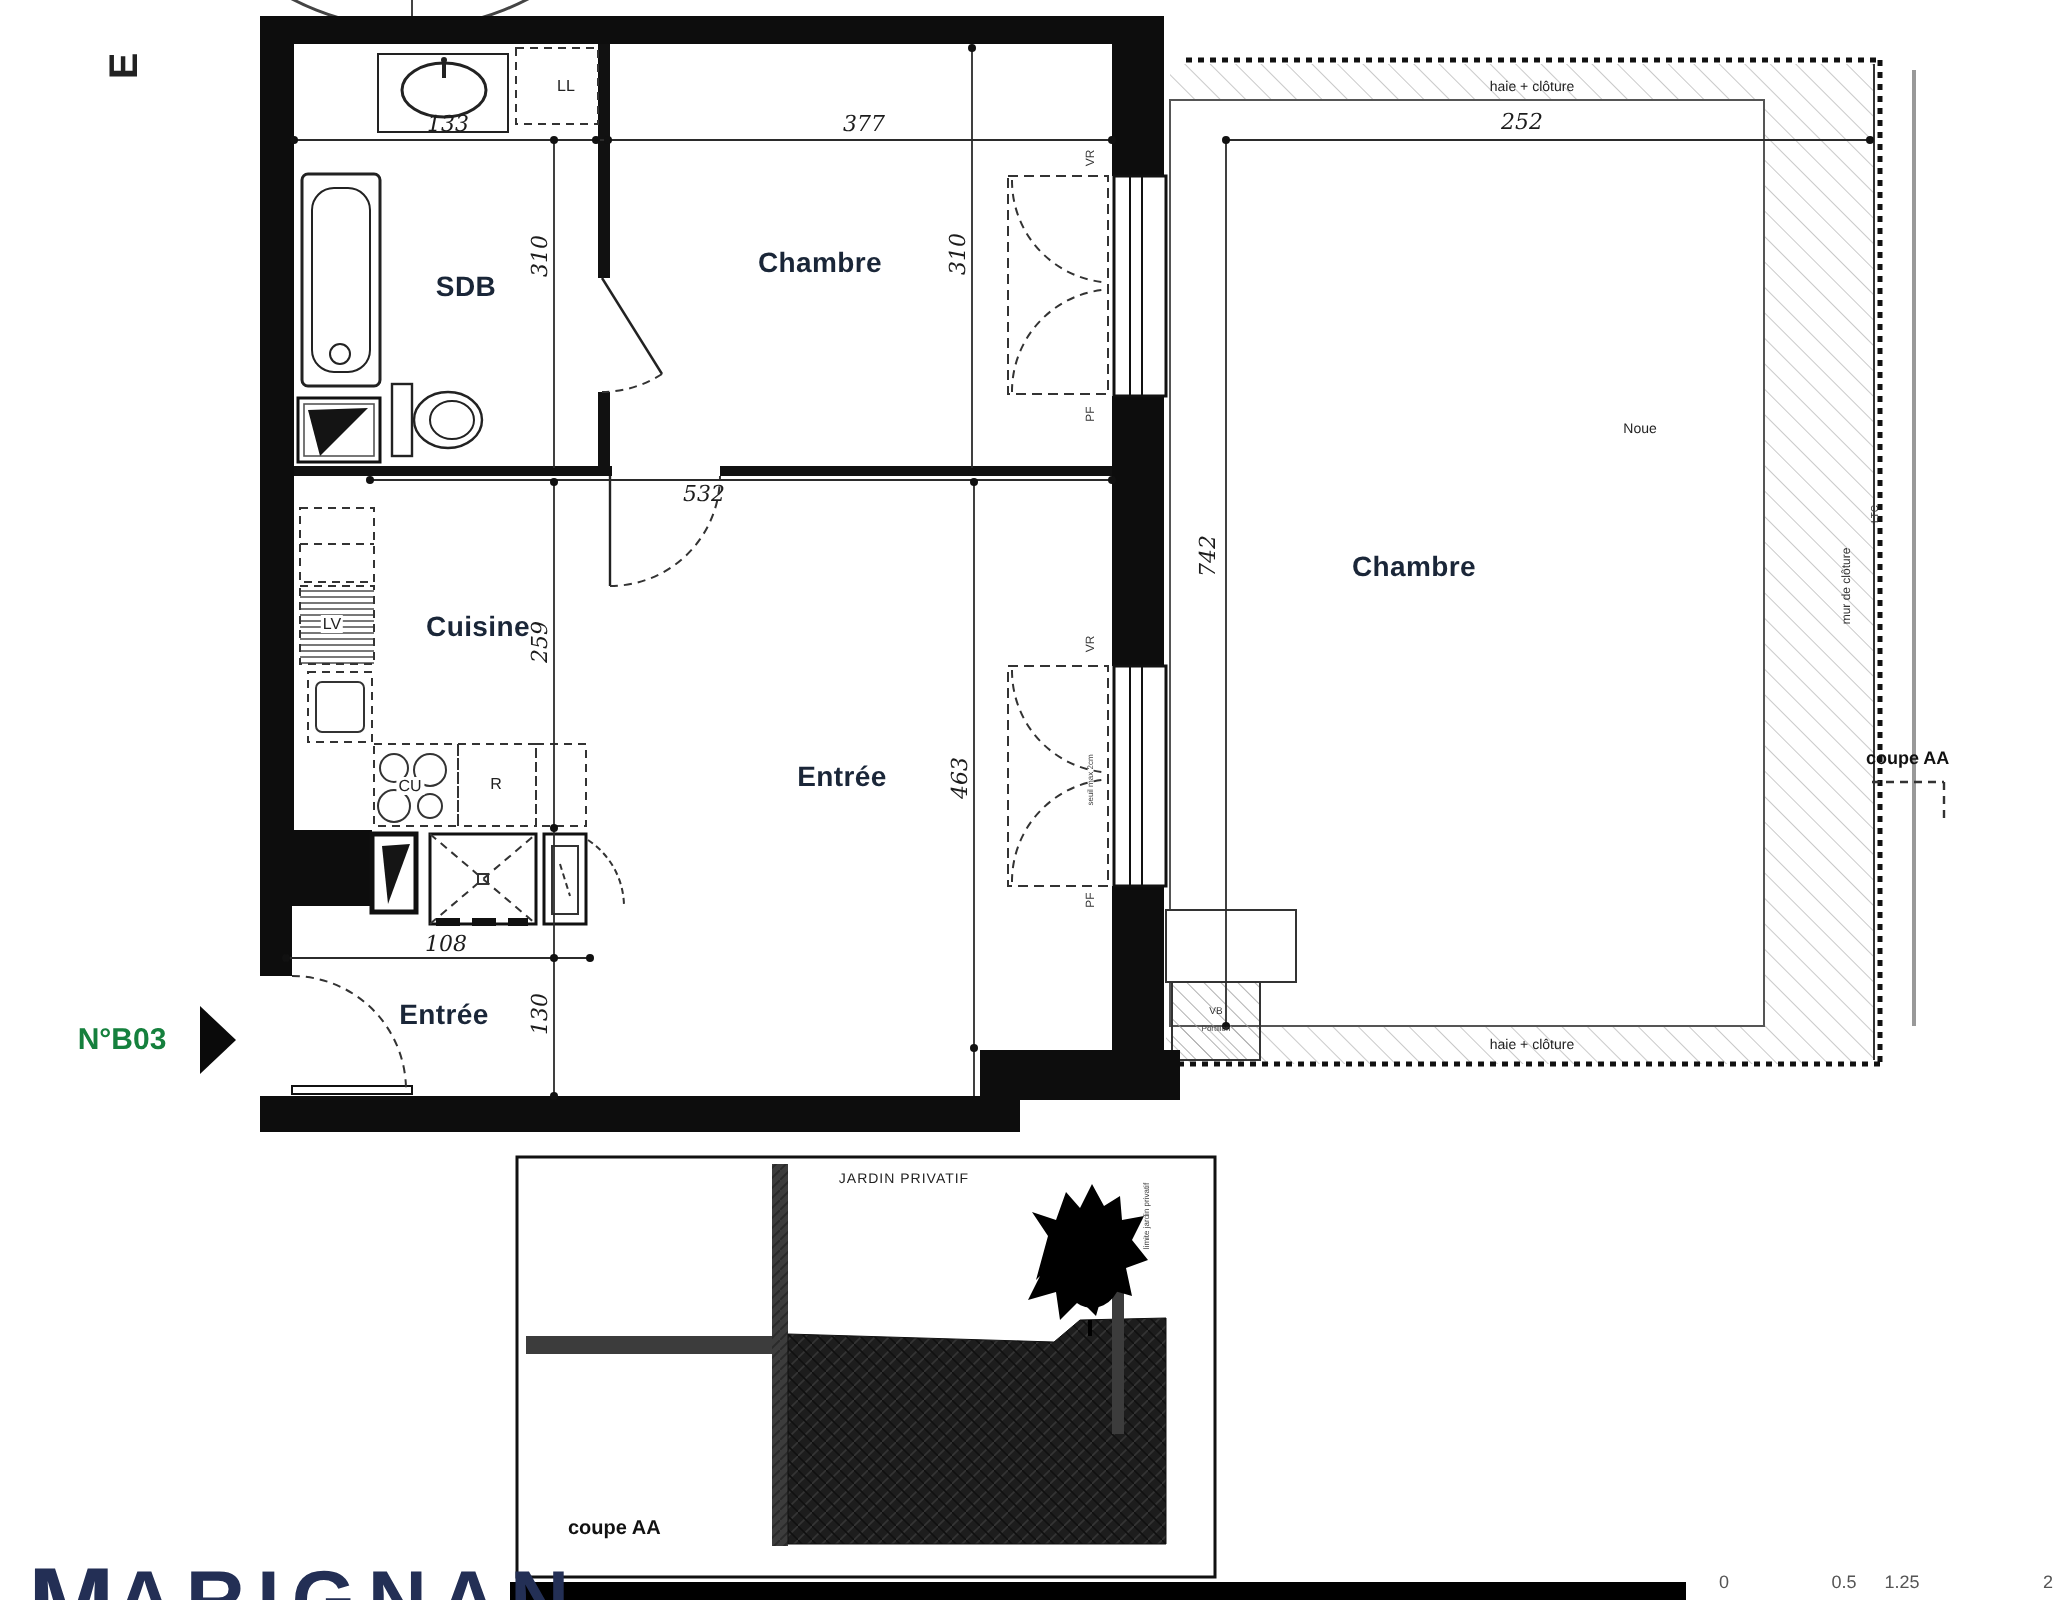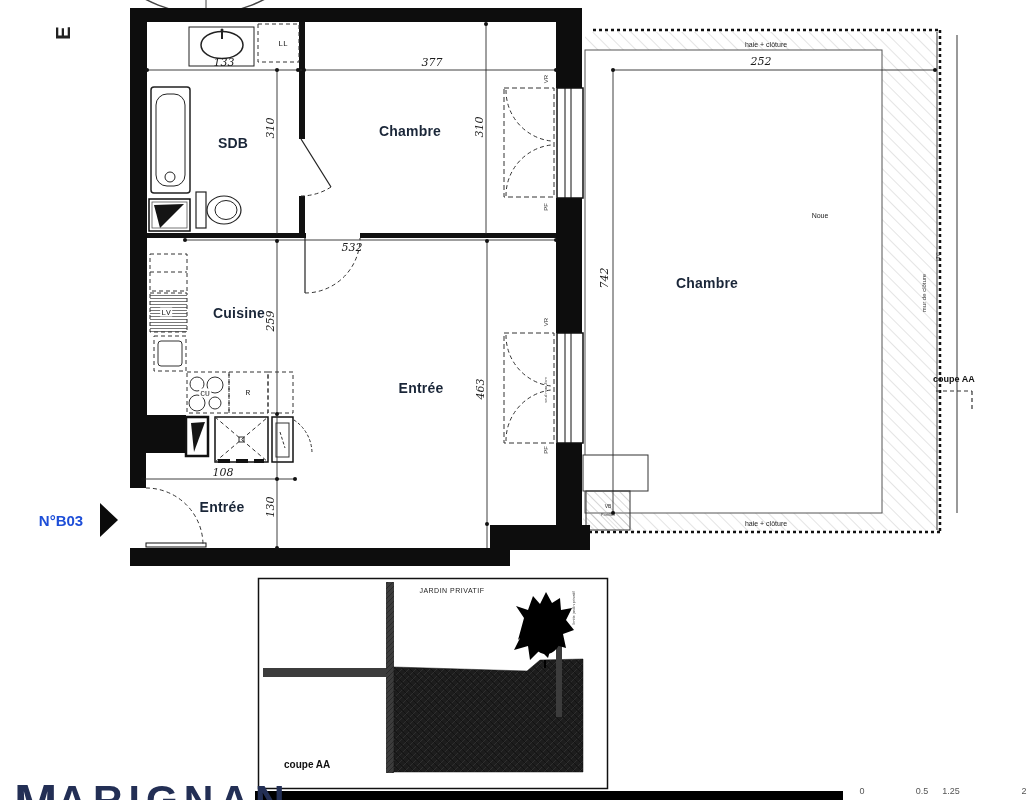--- a/index.html
+++ b/index.html
@@ -5,27 +5,27 @@
   html,body{margin:0;padding:0;background:#fff;}
   #canvas{position:relative;width:1030px;height:800px;background:#fff;overflow:hidden;
           font-family:"Liberation Sans",sans-serif;}
   #linework{position:absolute;left:0;top:0;}
   .lbl{position:absolute;transform:translate(-50%,-50%);white-space:nowrap;color:#1a2638;z-index:5;}
   .lbl.v{transform:translate(-50%,-50%) rotate(-90deg);}
   .room{font-weight:bold;font-size:14px;letter-spacing:.2px;}
   .dim{position:absolute;transform:translate(-50%,-50%);font-family:"DejaVu Serif",serif;
        font-style:italic;font-size:11px;color:#1c1c1c;white-space:nowrap;z-index:5;}
   .dim.v{transform:translate(-50%,-50%) rotate(-90deg);}
-  .t8{font-size:8px;color:#222;font-family:Liberation Mono, monospace;}
+  .t8{font-size:8px;color:#222;}
   .t7{font-size:7px;color:#222;}
   .t6{font-size:6px;color:#333;}
   .t5{font-size:5px;color:#333;}
   .t4{font-size:4px;color:#444;}
   .whitebg{background:#fff;padding:0 1px;}
-  .unit{font-weight:bold;font-size:15px;color:#1d4ed8;}
+  .unit{font-weight:bold;font-size:15px;color:#15803d;}
   .coupe-marker{position:absolute;left:933px;top:374px;font-weight:bold;font-size:9px;color:#111;
                 white-space:nowrap;z-index:5;}
   .section-title{position:absolute;left:284px;top:759px;font-weight:bold;font-size:10px;color:#111;z-index:5;}
   .compass-e{position:absolute;left:63px;top:33px;transform:translate(-50%,-50%) rotate(-90deg);
              font-size:20px;font-weight:600;color:#222;z-index:5;}
   .scalenum{position:absolute;top:786px;transform:translate(-50%,0);font-size:9px;color:#555;z-index:5;}
   .logo{position:absolute;left:14px;top:783px;color:#232f55;font-weight:bold;display:flex;
         align-items:flex-start;z-index:6;}
   .logo .m{font-size:52px;line-height:.78;}
   .logo .rest{font-size:41px;line-height:.82;letter-spacing:6px;margin-top:1px;}

